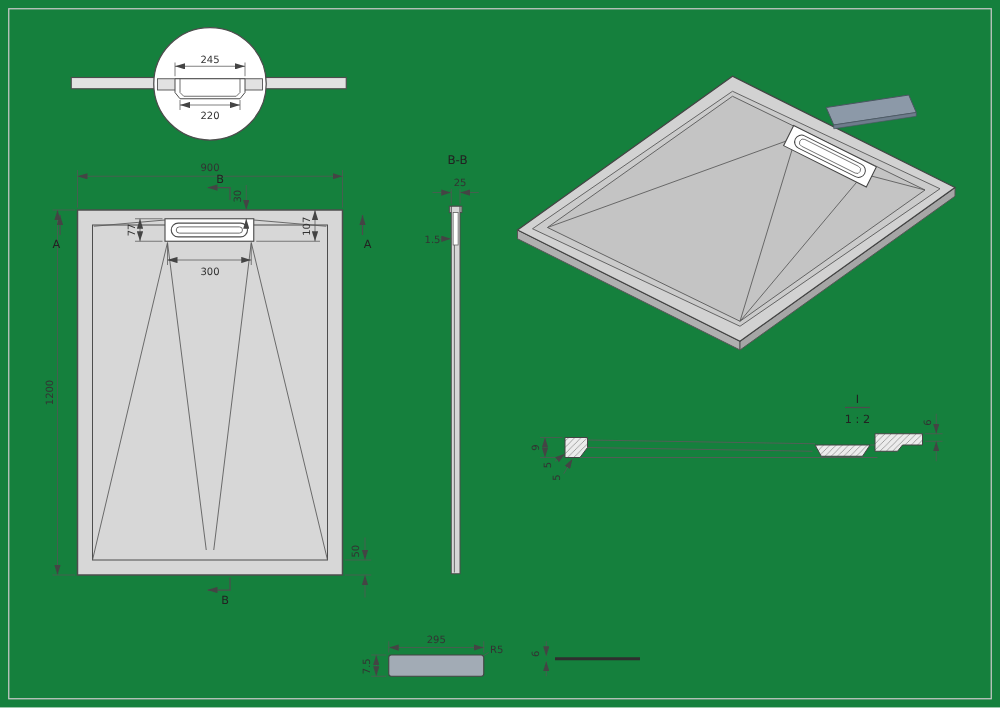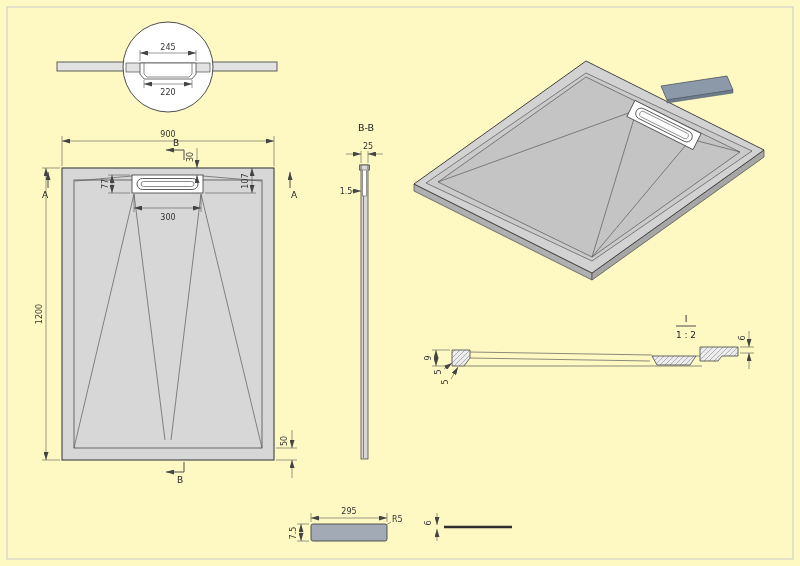--- a/index.html
+++ b/index.html
@@ -1,16 +1,16 @@
 <!DOCTYPE html>
 <html><head>
 <meta charset="utf-8">
 <style>
   html,body{margin:0;padding:0;background:#ffffff;}
-  .sheet{position:relative;width:800px;height:566px;background:#fef9c3;overflow:hidden;
+  .sheet{position:relative;width:800px;height:566px;background:#15803d;overflow:hidden;
          font-family:"DejaVu Sans", sans-serif;}
   svg{display:block;}
   .dim{font:8px "DejaVu Sans", sans-serif; fill:#333;}
   .ttl{font:9.5px "DejaVu Sans", sans-serif; fill:#222;}
   .lbl{font:9px "DejaVu Sans", sans-serif; fill:#222;}
   .ln{stroke:#4d4d4d;stroke-width:1;fill:none;}
   .thin{stroke:#5a5a5a;stroke-width:.7;fill:none;}
   .dimln{stroke:#555;stroke-width:.6;fill:none;}
 </style>
 </head>

